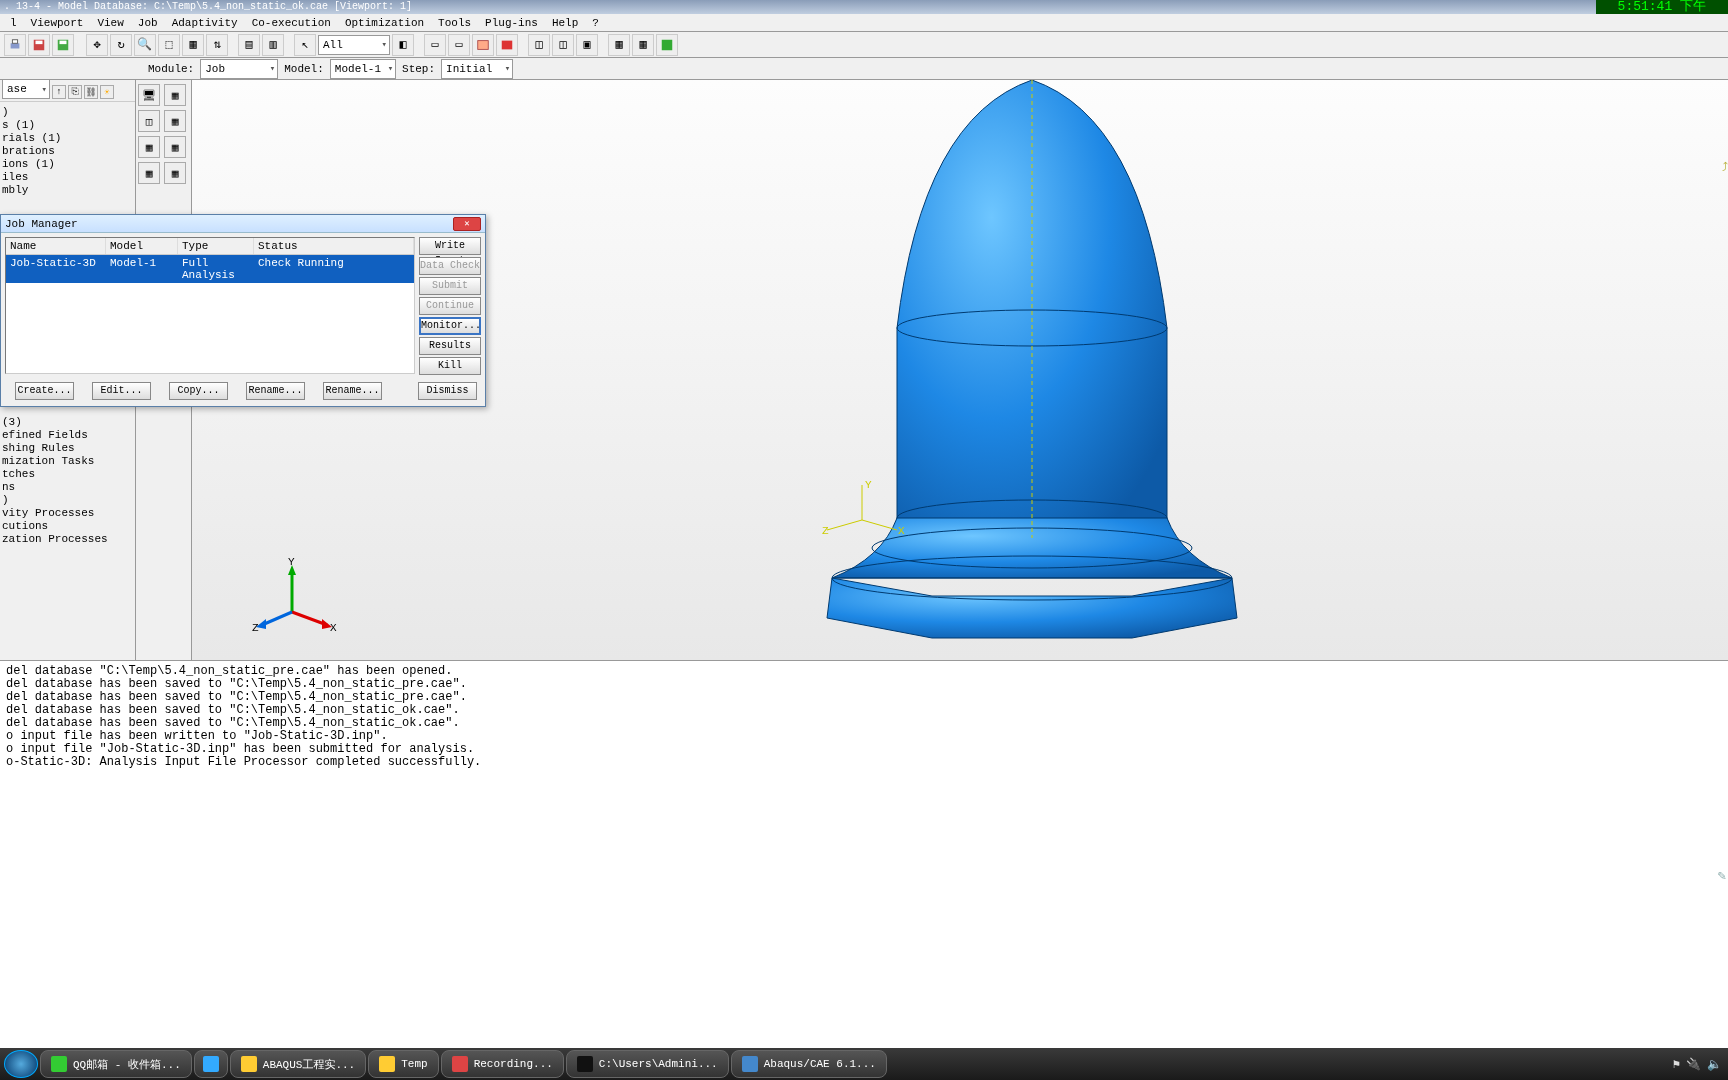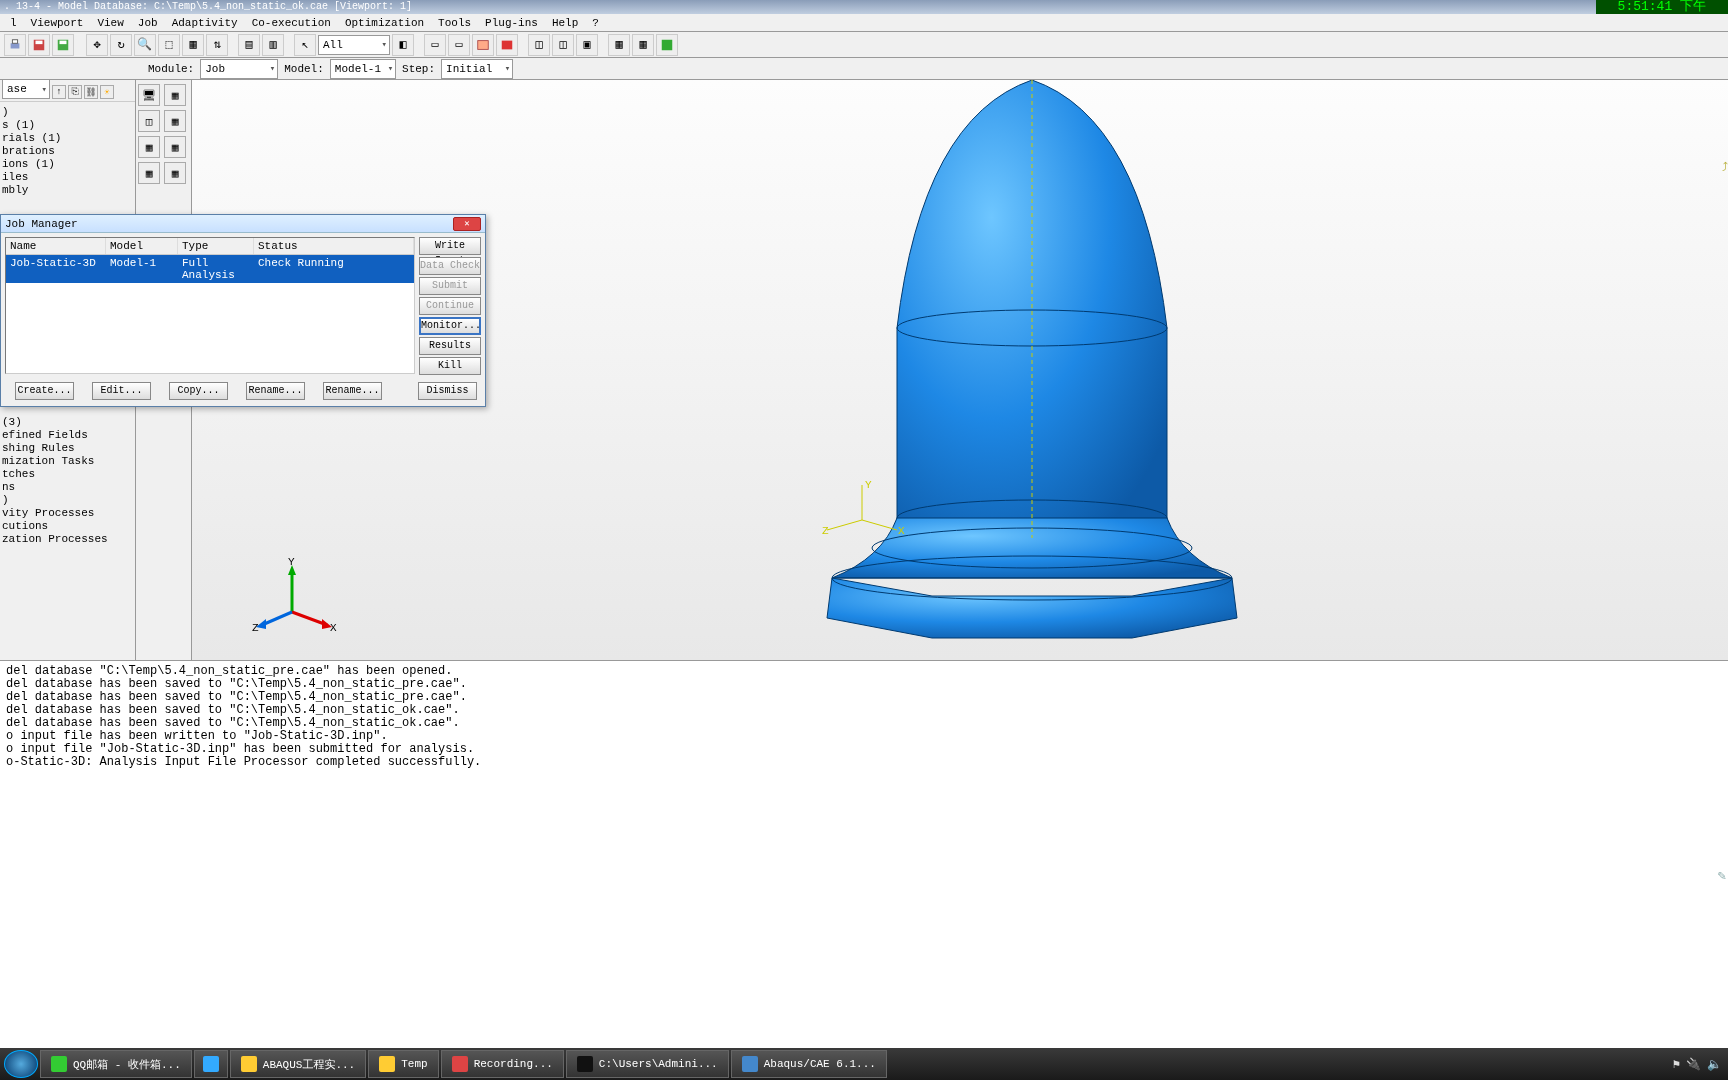--- a/index.html
+++ b/index.html
@@ -26,21 +26,21 @@
 .toolbox { width:22px; height:22px; border:1px solid #aaa; background:#eee; display:flex; align-items:center; justify-content:center; }
 .viewport { flex:1; background:linear-gradient(#fdfdfd,#e8e8e8); position:relative; overflow:hidden; }
 .triad { position:absolute; left:60px; bottom:20px; }
 .center-triad { position:absolute; left:630px; top:400px; color:#cc0; font-size:10px; }
 .tree-scroll { height:14px; background:#eee; border-top:1px solid #ccc; border-bottom:1px solid #ccc; position:relative; }
 .tree-scroll .thumb { position:absolute; left:24px; width:10px; height:10px; top:1px; background:#ccc; border:1px solid #999; }
 .tree-scroll .arr { position:absolute; width:12px; height:12px; top:0; background:#ddd; border:1px solid #999; text-align:center; font-size:8px; line-height:10px; }
 .msgarea { height:150px; background:#fff; border-top:1px solid #999; padding:4px 6px; font-family:"Courier New",monospace; font-size:12px; line-height:13px; white-space:pre; overflow:hidden; position:relative; }
 .taskbar { position:absolute; bottom:0; left:0; right:0; height:32px; background:linear-gradient(#3a3a3a,#1a1a1a); display:flex; align-items:center; padding:0 4px; gap:2px; }
 .start { width:34px; height:28px; background:radial-gradient(circle,#5ad,#036); border-radius:50%; border:1px solid #0af; }
-.tbitem { height:28px; padding:0 10px; background:linear-gradient(#555,#333); border:1px solid #666; border-radius:0; display:flex; align-items:center; gap:6px; color:#fff; font-size:11px; font-family:"Microsoft YaHei",sans-serif; }
+.tbitem { height:28px; padding:0 10px; background:linear-gradient(#555,#333); border:1px solid #666; border-radius:8px; display:flex; align-items:center; gap:6px; color:#fff; font-size:11px; font-family:"Microsoft YaHei",sans-serif; }
 .tbitem .ico { width:16px; height:16px; background:#fc3; border-radius:2px; }
 .clock { position:absolute; top:0; right:0; background:#005000; color:#0f0; font-family:"Courier New",monospace; font-size:13px; padding:0 22px; height:14px; line-height:14px; }
 .tray { position:absolute; right:6px; display:flex; gap:6px; align-items:center; }
 .tray span { color:#ddd; font-size:12px; }
 
 .dlg { position:absolute; left:0; top:214px; width:486px; background:#f0f0f0; border:1px solid #5a7fa8; box-shadow:2px 2px 6px rgba(0,0,0,.3); }
 .dlg-title { height:18px; background:linear-gradient(#dff0ff,#c8e0ff); border-bottom:1px solid #9bc; display:flex; align-items:center; padding:0 4px; font-size:11px; }
 .dlg-title .x { margin-left:auto; width:28px; height:14px; background:#d44; color:#fff; text-align:center; font-size:9px; line-height:13px; border:1px solid #a22; border-radius:2px; }
 .dlg-body { display:flex; }
 .dlg-table { flex:1; border:1px inset #ccc; background:#fff; margin:4px; }

